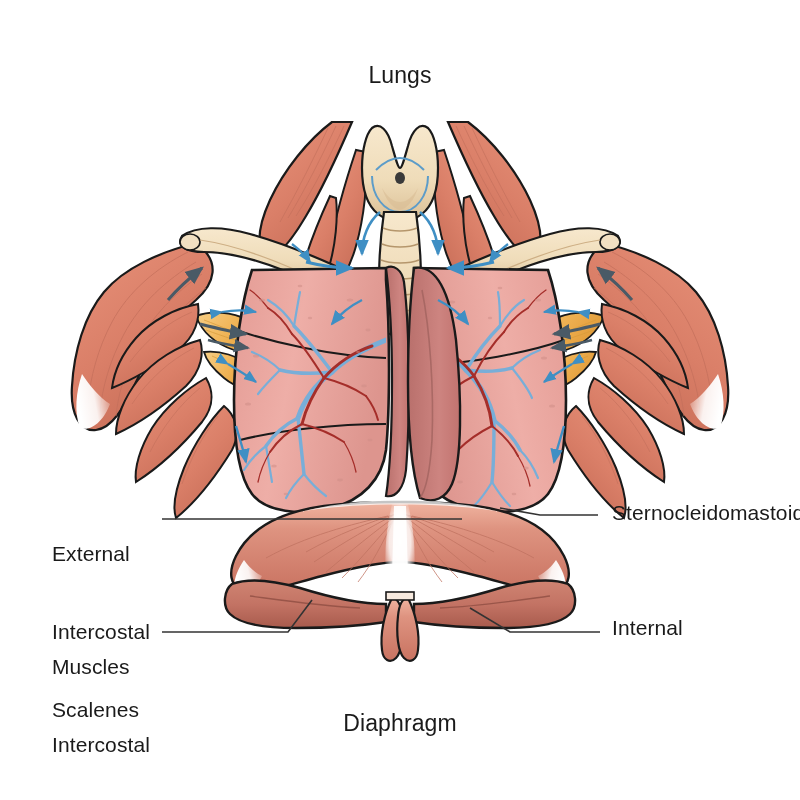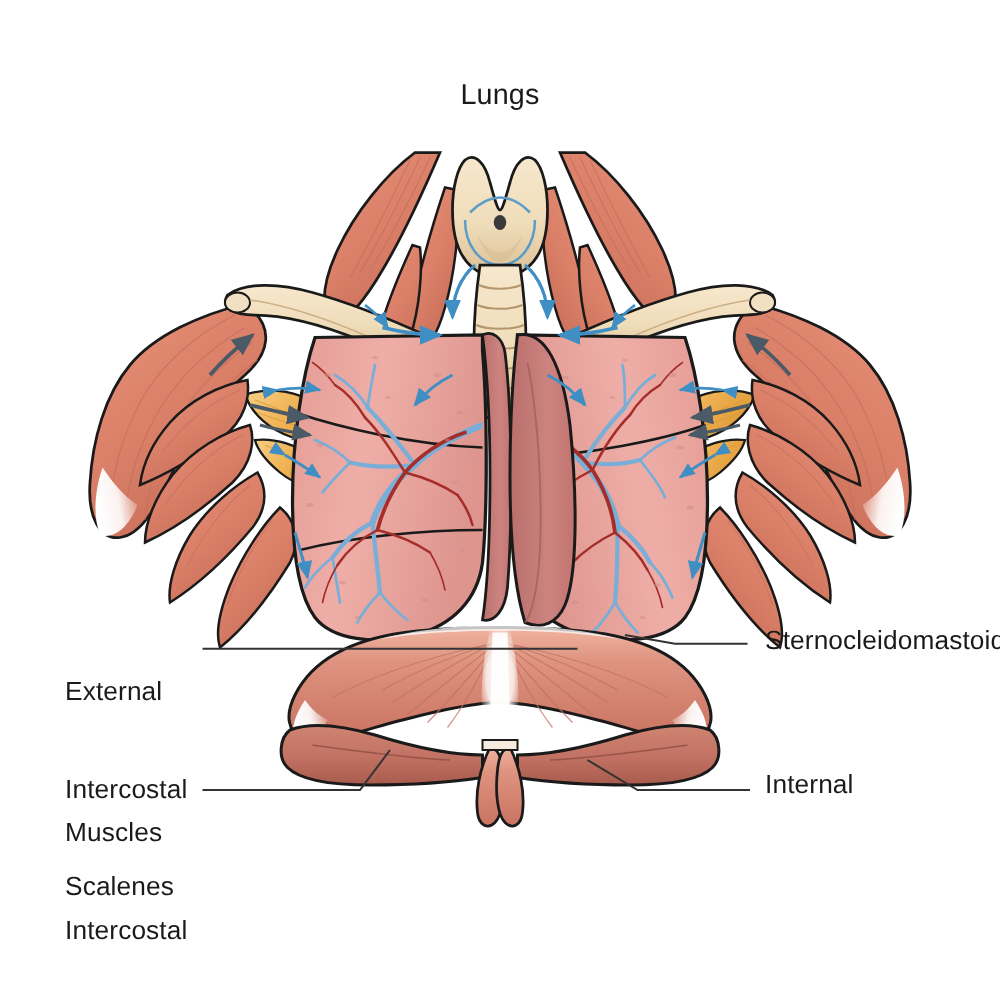--- a/index.html
+++ b/index.html
@@ -542,20 +542,21 @@
     <g stroke="#333333" fill="none" stroke-width="1.6">
       <path d="M162,519 L462,519"></path>
       <path d="M162,632 L288,632 L312,600"></path>
       <path d="M598,515 L540,515 L500,508"></path>
       <path d="M600,632 L510,632 L470,608"></path>
     </g>
   </svg>
 
   <div class="lbl" id="title-lungs">Lungs</div>
 
+  <div class="lbl" id="title-diaphragm">Diaphragm</div>
 
   <div class="lbl" id="label-external">
     <span>External</span>
     <span>Intercostal</span>
     <span>Scalenes</span>
   </div>
 
   <div class="lbl" id="label-internal">
     <span>Muscles</span>
     <span>Intercostal</span>

